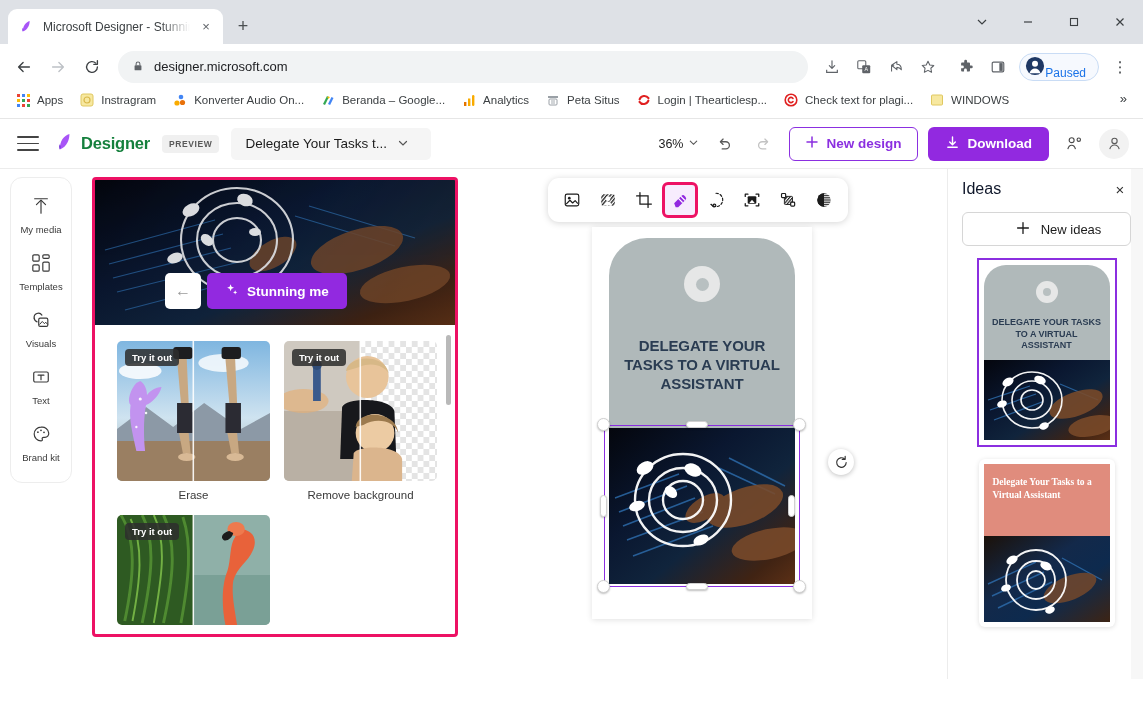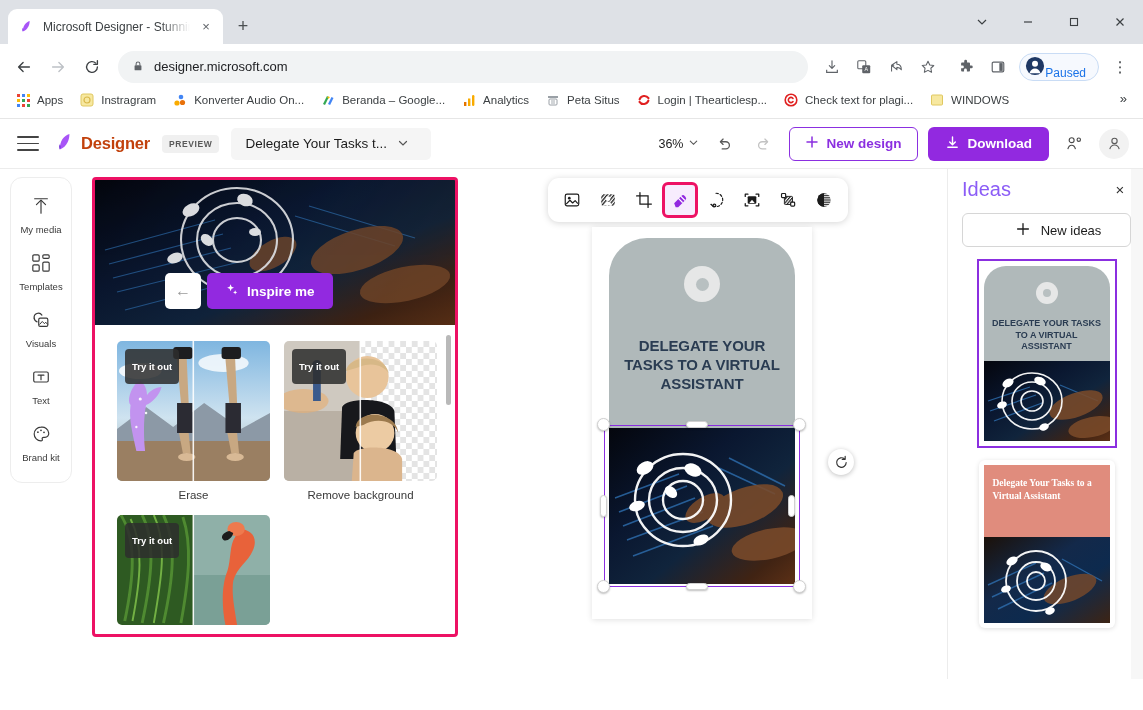--- a/index.html
+++ b/index.html
@@ -73,21 +73,21 @@
 
   
   .app-header {
     height: 50px; background: #fff; display: flex; align-items: center;
     padding: 0 14px; gap: 12px; border-bottom: 1px solid #ececec;
   }
   .hamburger { width: 28px; height: 28px; display:flex; flex-direction:column; justify-content:center;
     gap: 5px; cursor: pointer; padding: 0 3px; }
   .hamburger i { display:block; height: 1.6px; background:#444; border-radius:1px; }
   .brand { display: flex; align-items: center; gap: 7px; }
-  .brand-name { font-size: 16.5px; font-weight: bold; color: #c2410c; letter-spacing:-.2px; }
+  .brand-name { font-size: 16.5px; font-weight: bold; color: #15803d; letter-spacing:-.2px; }
   .preview-chip {
     background: #f0f0f0; color: #5a5a5a; font-size: 8.5px; letter-spacing: .6px;
     padding: 4px 7px; border-radius: 4px; font-weight: 600;
   }
   .doc-title {
     display: flex; align-items: center; gap: 10px; background: #f5f5f5;
     height: 32px; border-radius: 5px; padding: 0 10px 0 14px; cursor: pointer; min-width: 200px;
   }
   .doc-title .t { font-size: 13.5px; color: #1b1b1b; }
   .doc-title .cv { color:#555; font-size: 11px; }
@@ -136,21 +136,21 @@
   .hero-back { width: 36px; height: 36px; background:#fff; border-radius: 5px;
     display:flex; align-items:center; justify-content:center; color:#999; cursor:pointer; }
   .inspire-btn { display:flex; align-items:center; gap:8px; background:#9229E0; color:#fff;
     height: 36px; padding: 0 18px; border-radius: 5px; font-size: 13.5px; font-weight: 700; cursor:pointer; }
   .ai-body { padding: 16px 18px 0 22px; position: relative; height: 309px; }
   .ai-title { font-size: 15.5px; color: #1b1b1b; margin-bottom: 16px; }
   .ai-grid { display: grid; grid-template-columns: 1fr 1fr; gap: 10px 14px; }
   .ai-card { cursor: pointer; }
   .ai-thumb { position: relative; width: 100%; height: 140px; border-radius: 5px; overflow: hidden; }
   .try-chip { position: absolute; left: 8px; top: 8px; background: rgba(45,45,45,.86);
-    color:#fff; font-size: 9.5px; font-weight: 700; padding: 12px 7px; border-radius: 4px; }
+    color:#fff; font-size: 9.5px; font-weight: 700; padding: 3px 7px; border-radius: 4px; }
   .ai-caption { text-align: center; font-size: 11.5px; color: #3a3a3a; margin-top: 8px; }
   .panel-scroll { position: absolute; right: 4px; top: 10px; width: 5px; height: 70px;
     background: #b9b9b9; border-radius: 3px; cursor: pointer; }
 
   
   .canvas-area { position: absolute; left: 462px; right: 196px; top: 0; bottom: 0; }
   .float-toolbar {
     position: absolute; left: 86px; top: 9px; display: flex; align-items: center;
     background:#fff; border-radius: 11px; padding: 7px 9px; gap: 6px;
     box-shadow: 0 1px 7px rgba(0,0,0,.17);
@@ -192,21 +192,21 @@
     background: #fff; border-radius: 7px; padding: 9px 17px; cursor:pointer;
     box-shadow: 0 1px 6px rgba(0,0,0,.16); font-size: 13.5px; color:#1b1b1b;
   }
 
   
   .ideas {
     position: absolute; right: 0; top: 0; width: 196px; bottom: 0;
     background: #fff; border-left: 1px solid #ececec; padding: 9px 12px 0 14px;
   }
   .ideas-head { display: flex; align-items: center; margin-bottom: 12px; }
-  .ideas-title { font-size: 20px; color: #8b5cf6; }
+  .ideas-title { font-size: 16px; color: #0f172a; }
   .ideas-close { margin-left: auto; width: 22px; height: 22px; display:flex;
     align-items:center; justify-content:center; color:#333; cursor:pointer; font-size:15px; }
   .new-ideas-btn {
     display:flex; align-items:center; justify-content:center; gap: 11px;
     height: 34px; border: 1px solid #d6d6d6; border-radius: 6px;
     font-size: 13px; color:#1b1b1b; cursor:pointer; margin-bottom: 14px; padding-left: 24px;
   }
   .idea-card { position: relative; width: 136px; margin: 0 auto 14px; cursor: pointer; }
   .idea-card.sel { outline: 2px solid #8B2FE0; }
   .idea-inner { background:#fff; padding: 5px; }
@@ -621,21 +621,21 @@
         </div>
         <div class="hero-actions">
           <div class="hero-back">←</div>
           <div class="inspire-btn">
             <span>
               <svg width="14" height="14" viewBox="0 0 16 16">
                   <path d="M6.4 1.5l1.1 2.8 2.8 1.1-2.8 1.1-1.1 2.8-1.1-2.8L2.5 5.4l2.8-1.1z" fill="#fff"></path>
                   <path d="M11.6 8.4l.7 1.7 1.7.7-1.7.7-.7 1.7-.7-1.7-1.7-.7 1.7-.7z" fill="#fff"></path>
                 </svg>
             </span>
-            <span>Inspire me</span>
+            <span>Stunning me</span>
           </div>
         </div>
       </div>
 
       <div class="ai-body">
         <div class="ai-grid">
 
           <div class="ai-card">
             <div class="ai-thumb">
               <svg width="100%" height="100%" viewBox="0 0 158 140" preserveAspectRatio="none">

